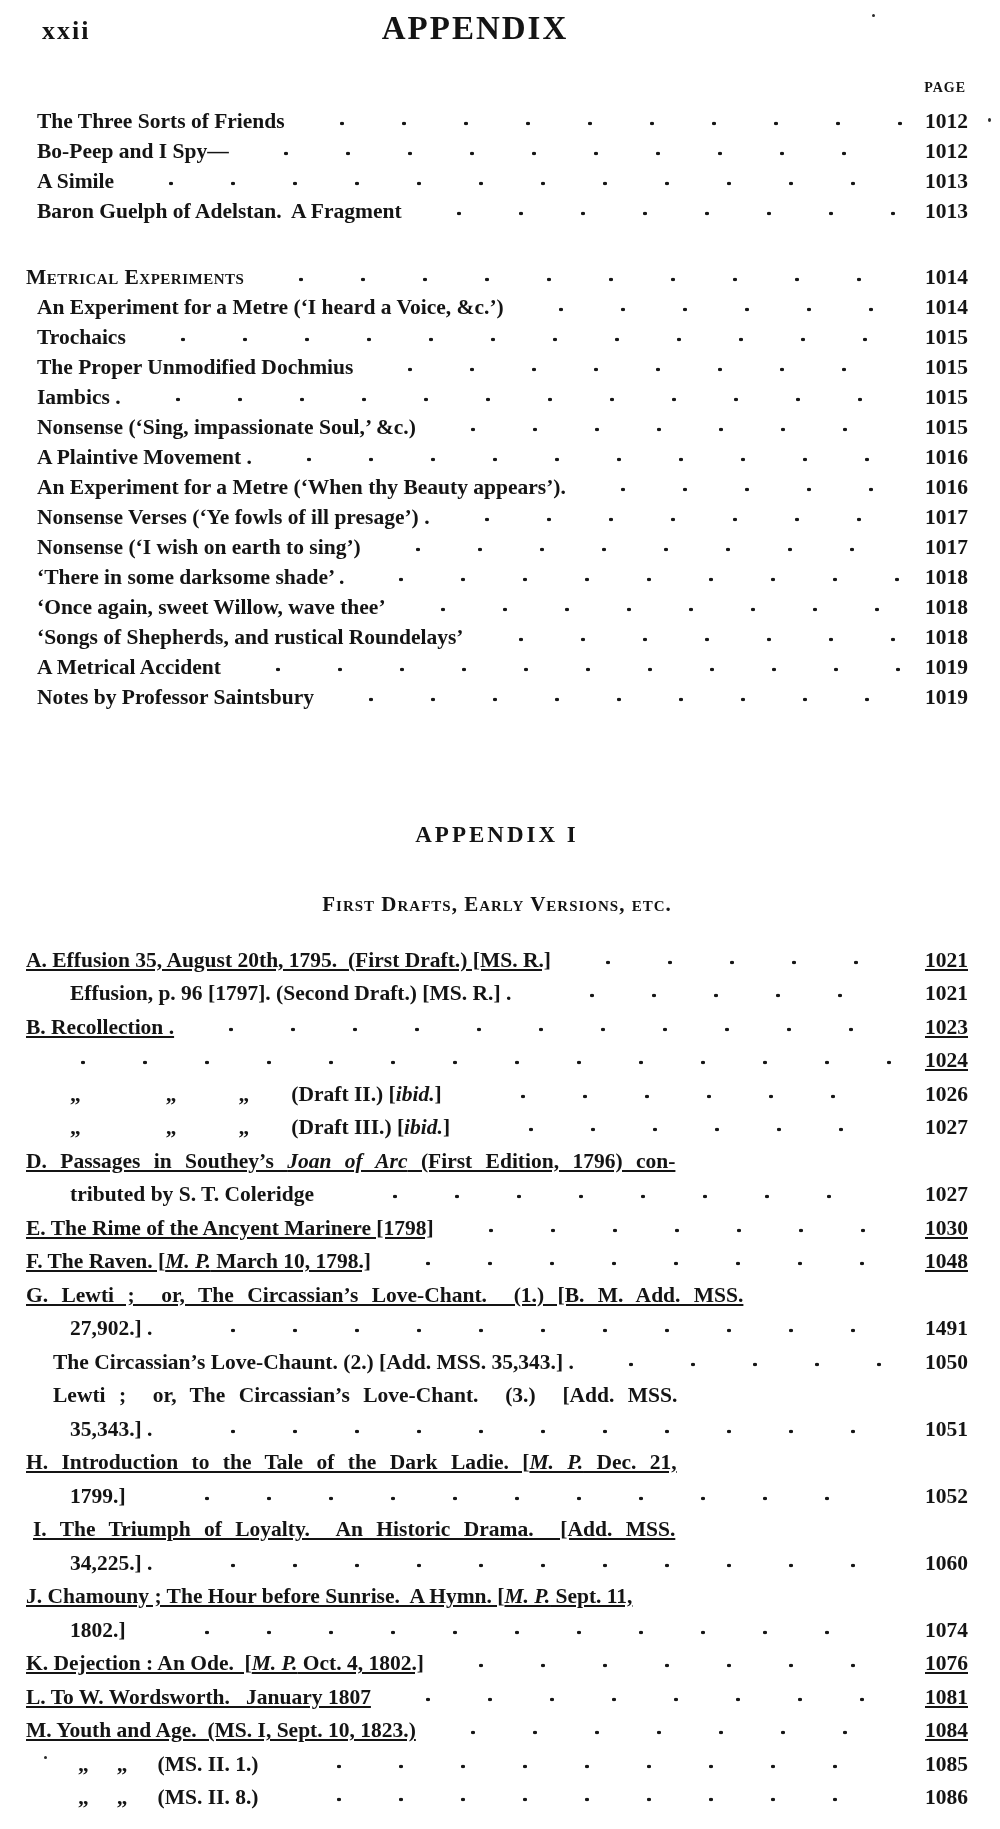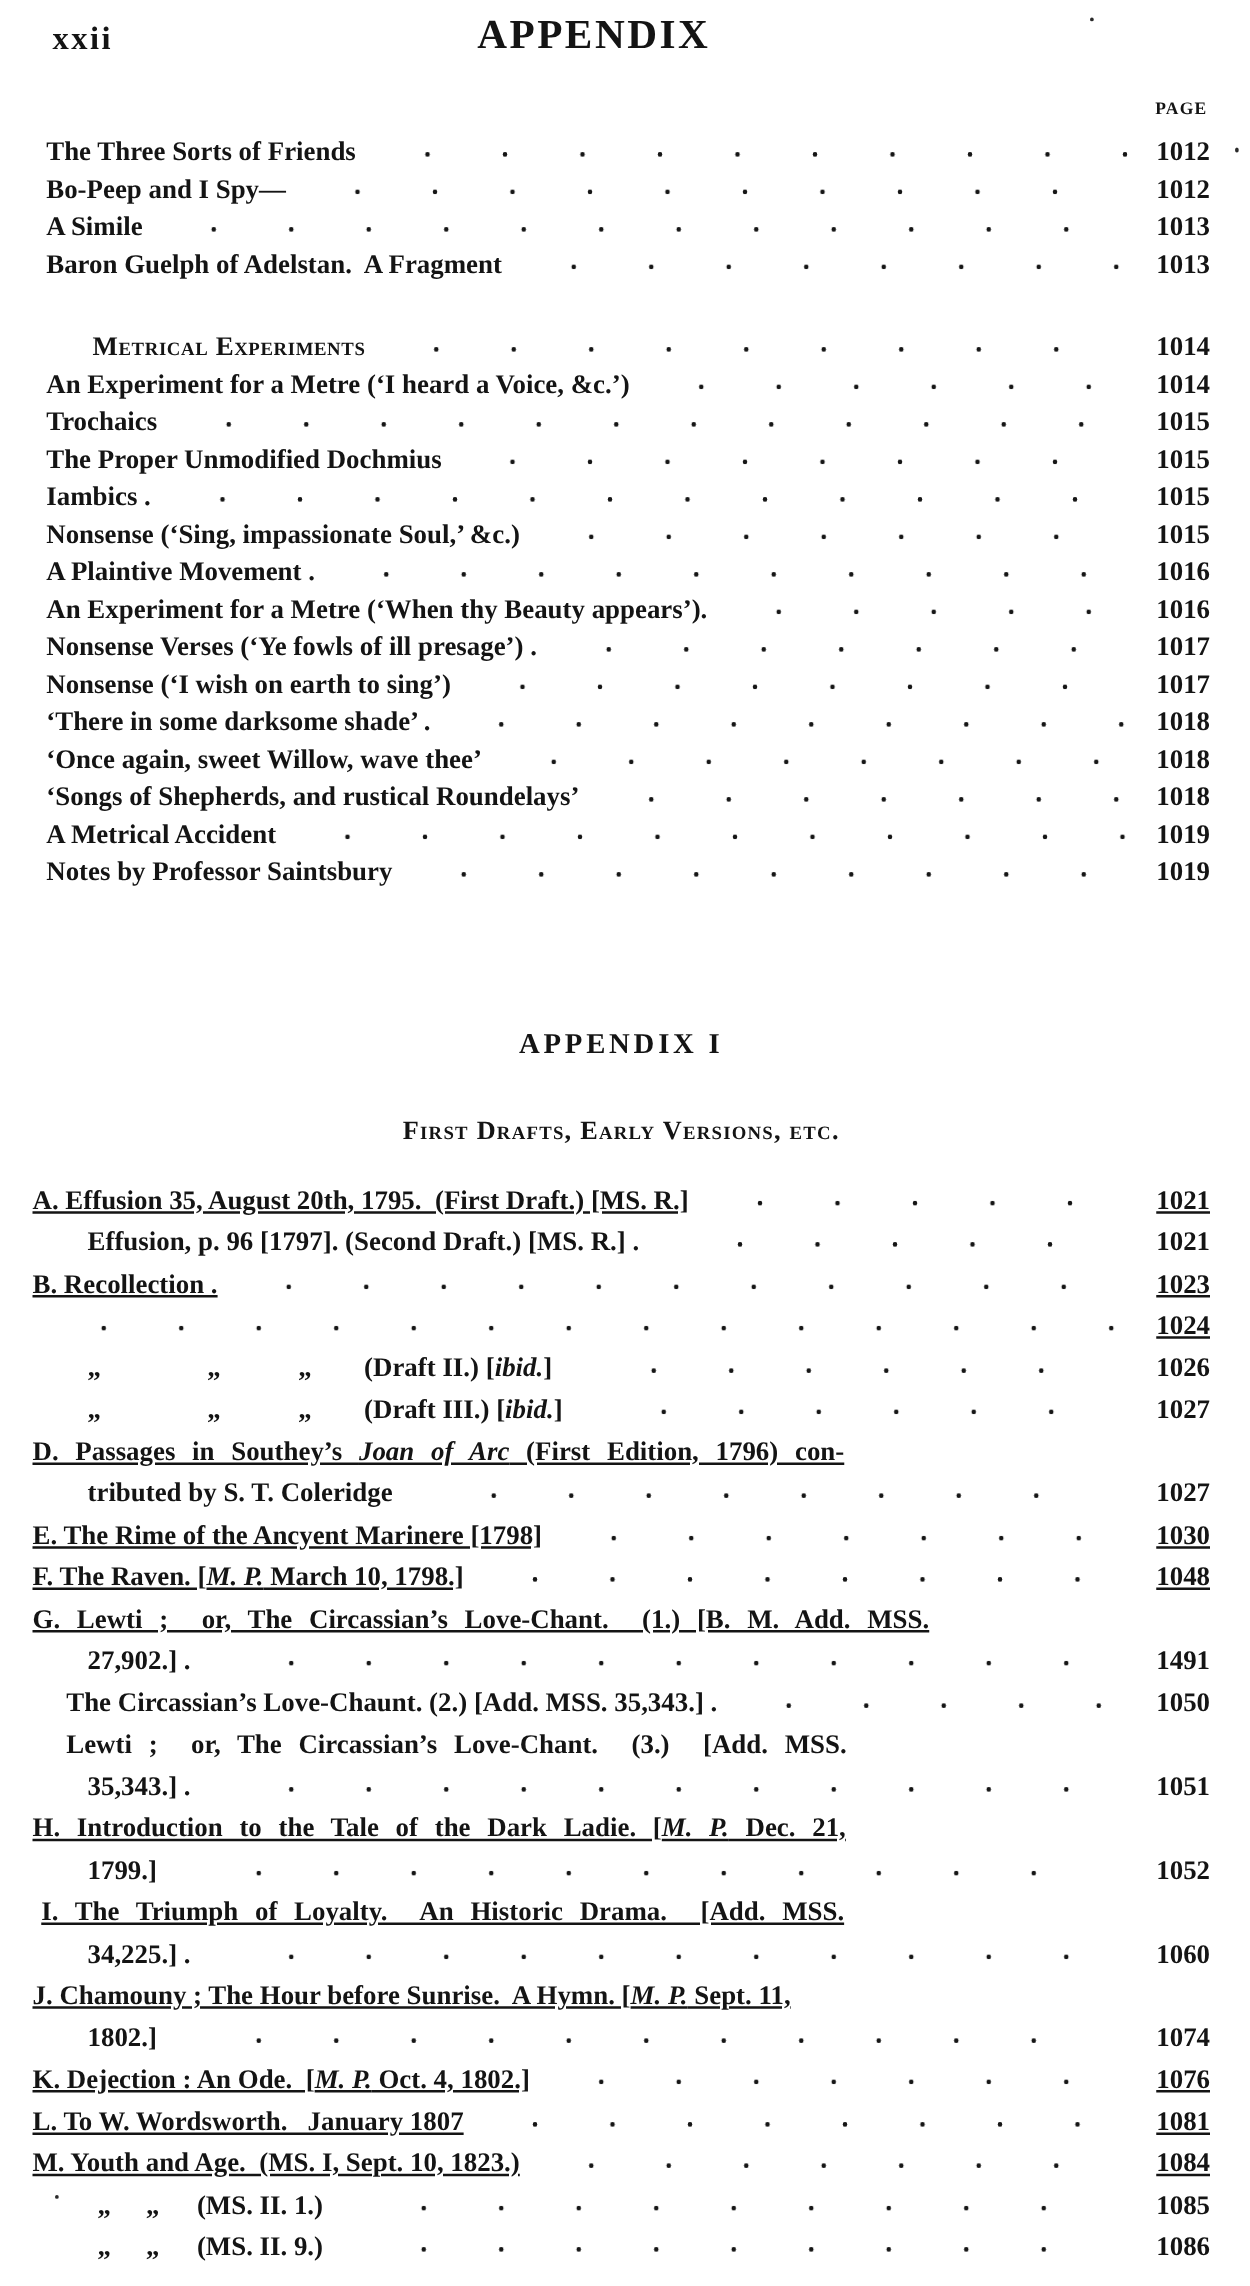--- a/index.html
+++ b/index.html
@@ -30,21 +30,21 @@
   .app .row{height:33.5px;}
   .row .t{white-space:pre;font-size:21.5px;line-height:26px;}
   .row .pg{width:56px;text-align:right;font-size:21.5px;line-height:26px;}
   .leader{
     flex:1;height:5px;margin:0 10px 8px 12px;
     background-image:radial-gradient(circle,#161616 1.7px,rgba(0,0,0,0) 2.1px);
     background-size:62px 5px;background-repeat:repeat-x;background-position:left 14px center;
   }
   .noleader{flex:1;}
   
-  .row.section{padding-left:0;margin-left:48px;}
+  .row.section{padding-left:0;}
   .row.item{padding-left:11px;}
   .row.letter{padding-left:0;text-decoration:underline;}
   .row.sub{padding-left:27px;}
   .row.cont{padding-left:44px;gap:24px;}
   .row.sc .t{font-variant:small-caps;letter-spacing:.5px;}
   .row.wide .t{word-spacing:8px;}
   .it{font-style:italic;}
   .sp{display:inline-block;}
 
   
@@ -283,21 +283,21 @@
         <span class="t"><span>M. Youth and Age.  (MS. I, Sept. 10, 1823.)</span></span>
         <span class="leader"></span>
         <span class="pg">1084</span>
       </div>
       <div class="row cont">
         <span class="t"><span class="sp" style="width: 8px;"></span><span>„</span><span class="sp" style="width: 28px;"></span><span>„</span><span class="sp" style="width: 30px;"></span><span>(MS. II. 1.)</span></span>
         <span class="leader"></span>
         <span class="pg">1085</span>
       </div>
       <div class="row cont">
-        <span class="t"><span class="sp" style="width: 8px;"></span><span>„</span><span class="sp" style="width: 28px;"></span><span>„</span><span class="sp" style="width: 30px;"></span><span>(MS. II. 9.)</span></span>
+        <span class="t"><span class="sp" style="width: 8px;"></span><span>„</span><span class="sp" style="width: 28px;"></span><span>„</span><span class="sp" style="width: 30px;"></span><span>(MS. II. 8.)</span></span>
         <span class="leader"></span>
         <span class="pg">1086</span>
       </div>
     </div>
 
   <div class="speck s1"></div>
   <div class="speck s2"></div>
   <div class="speck s3"></div>
 </div>
 

